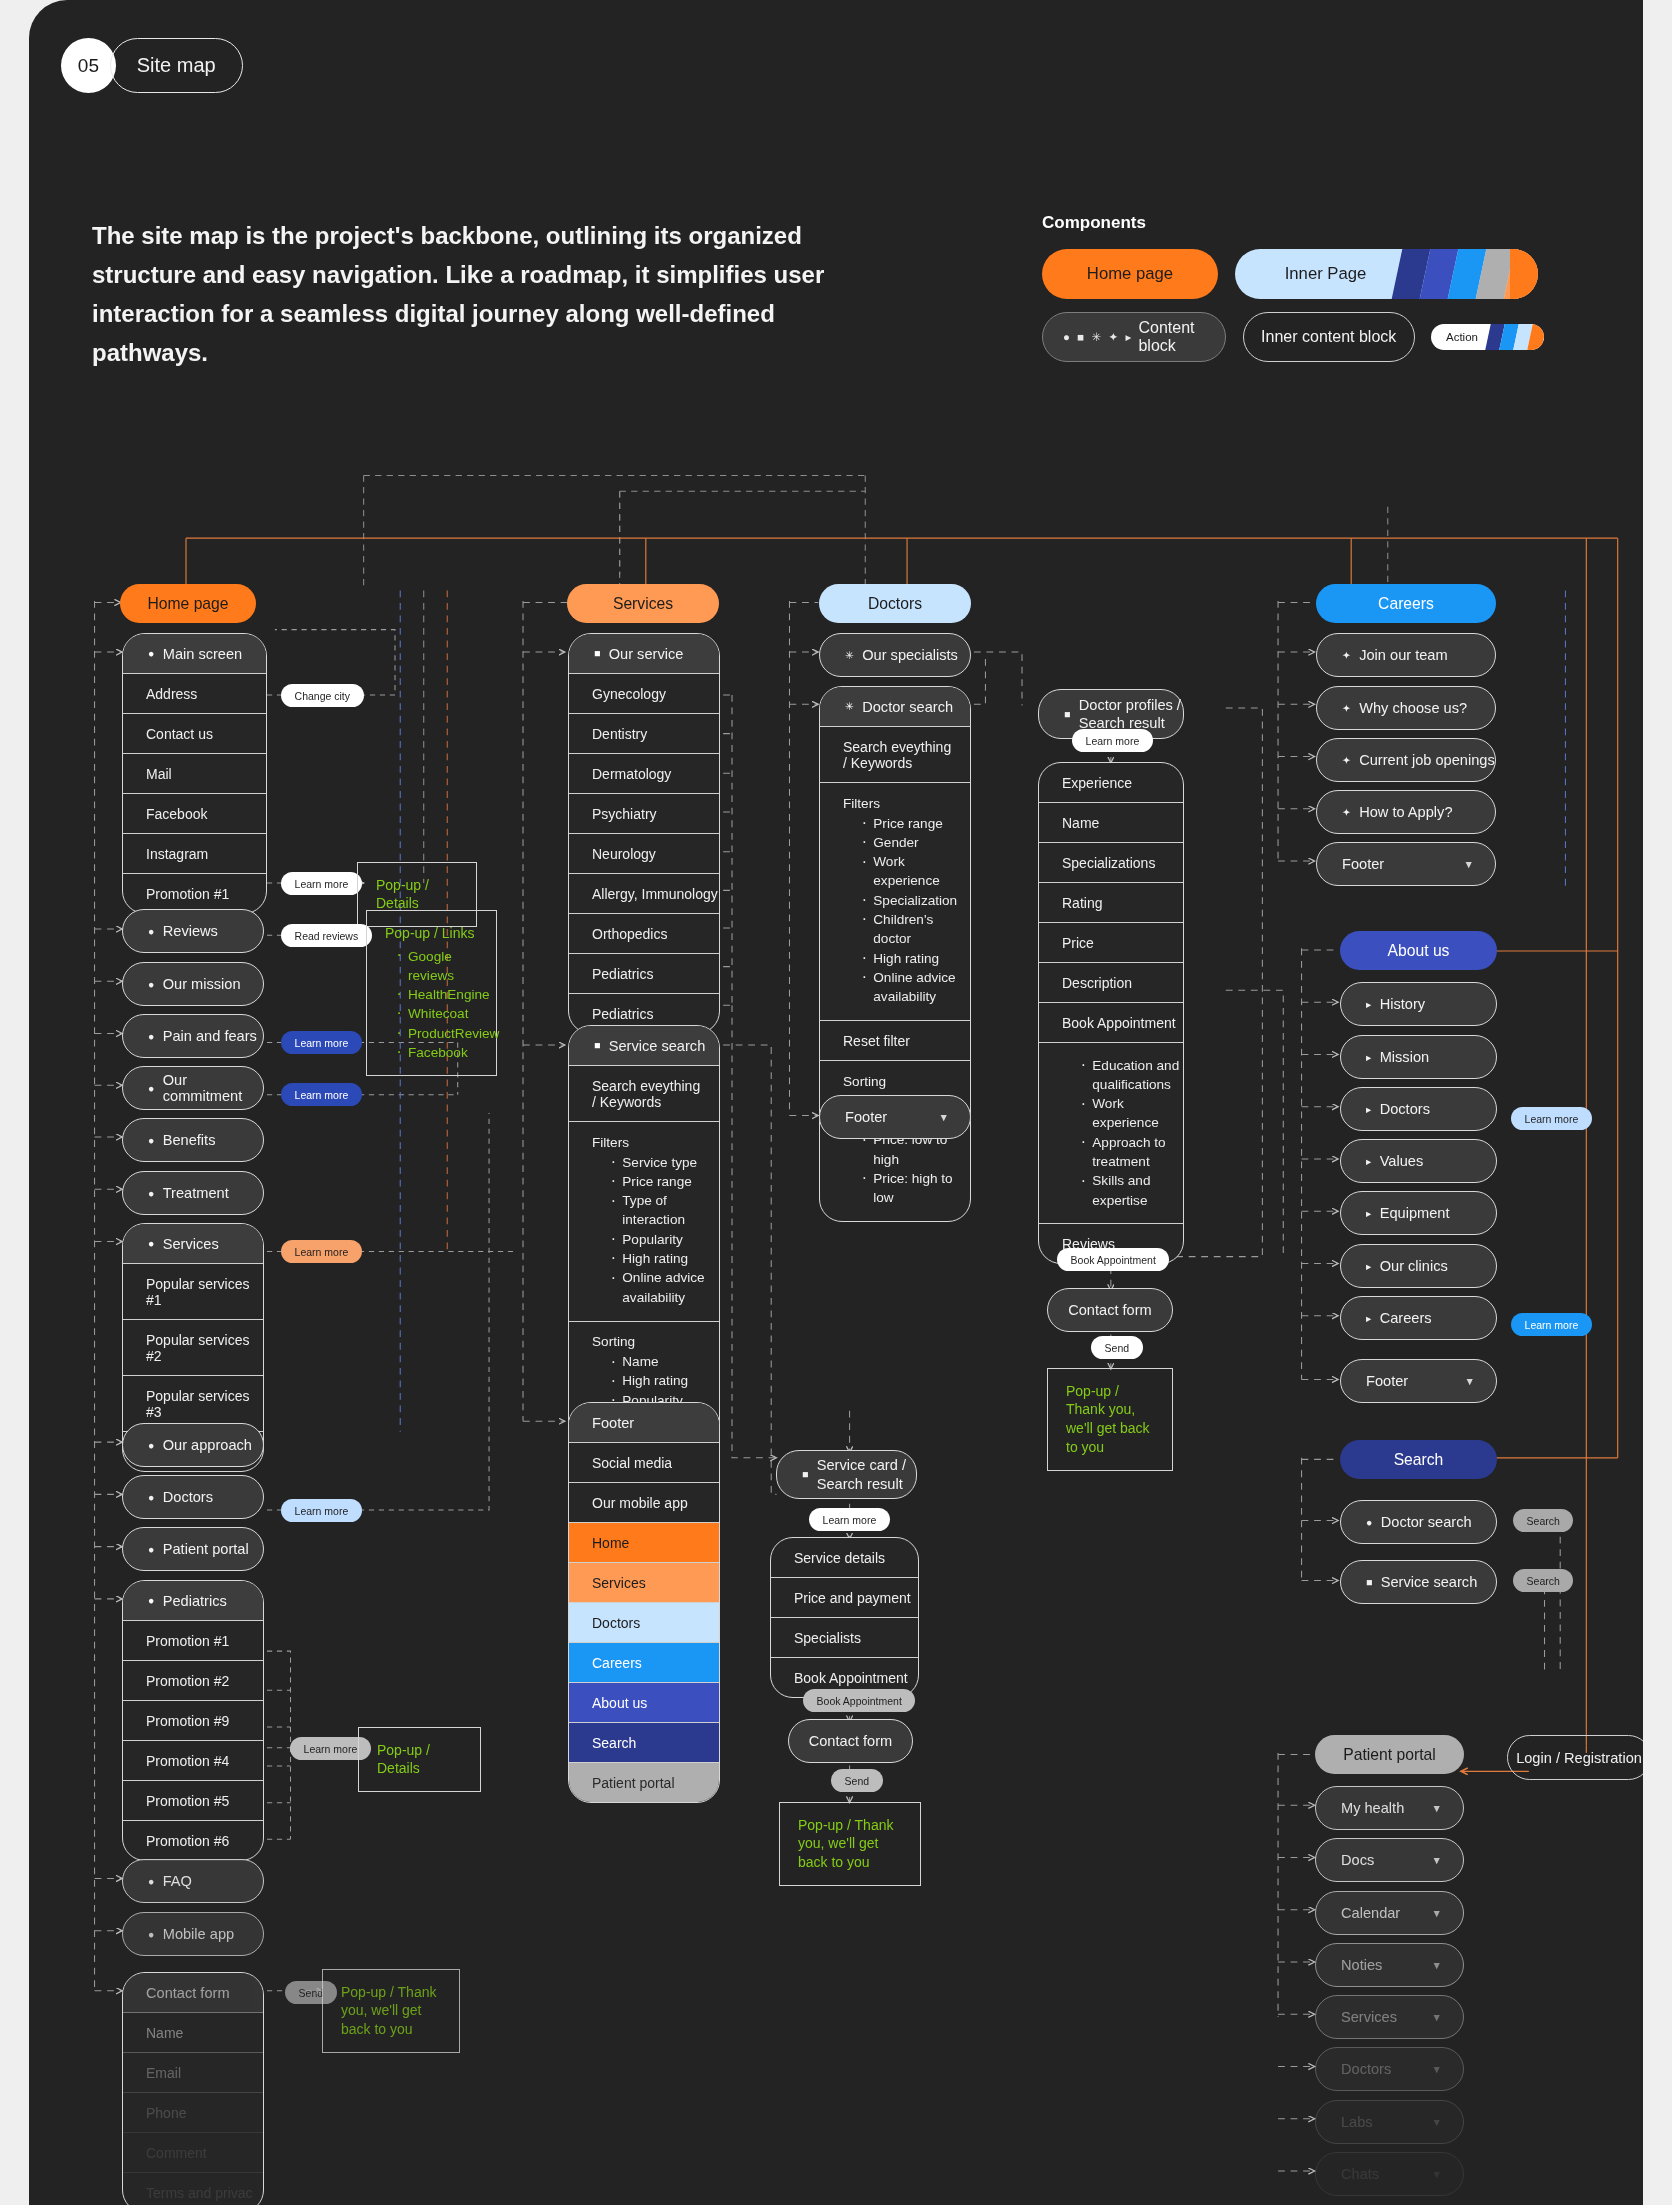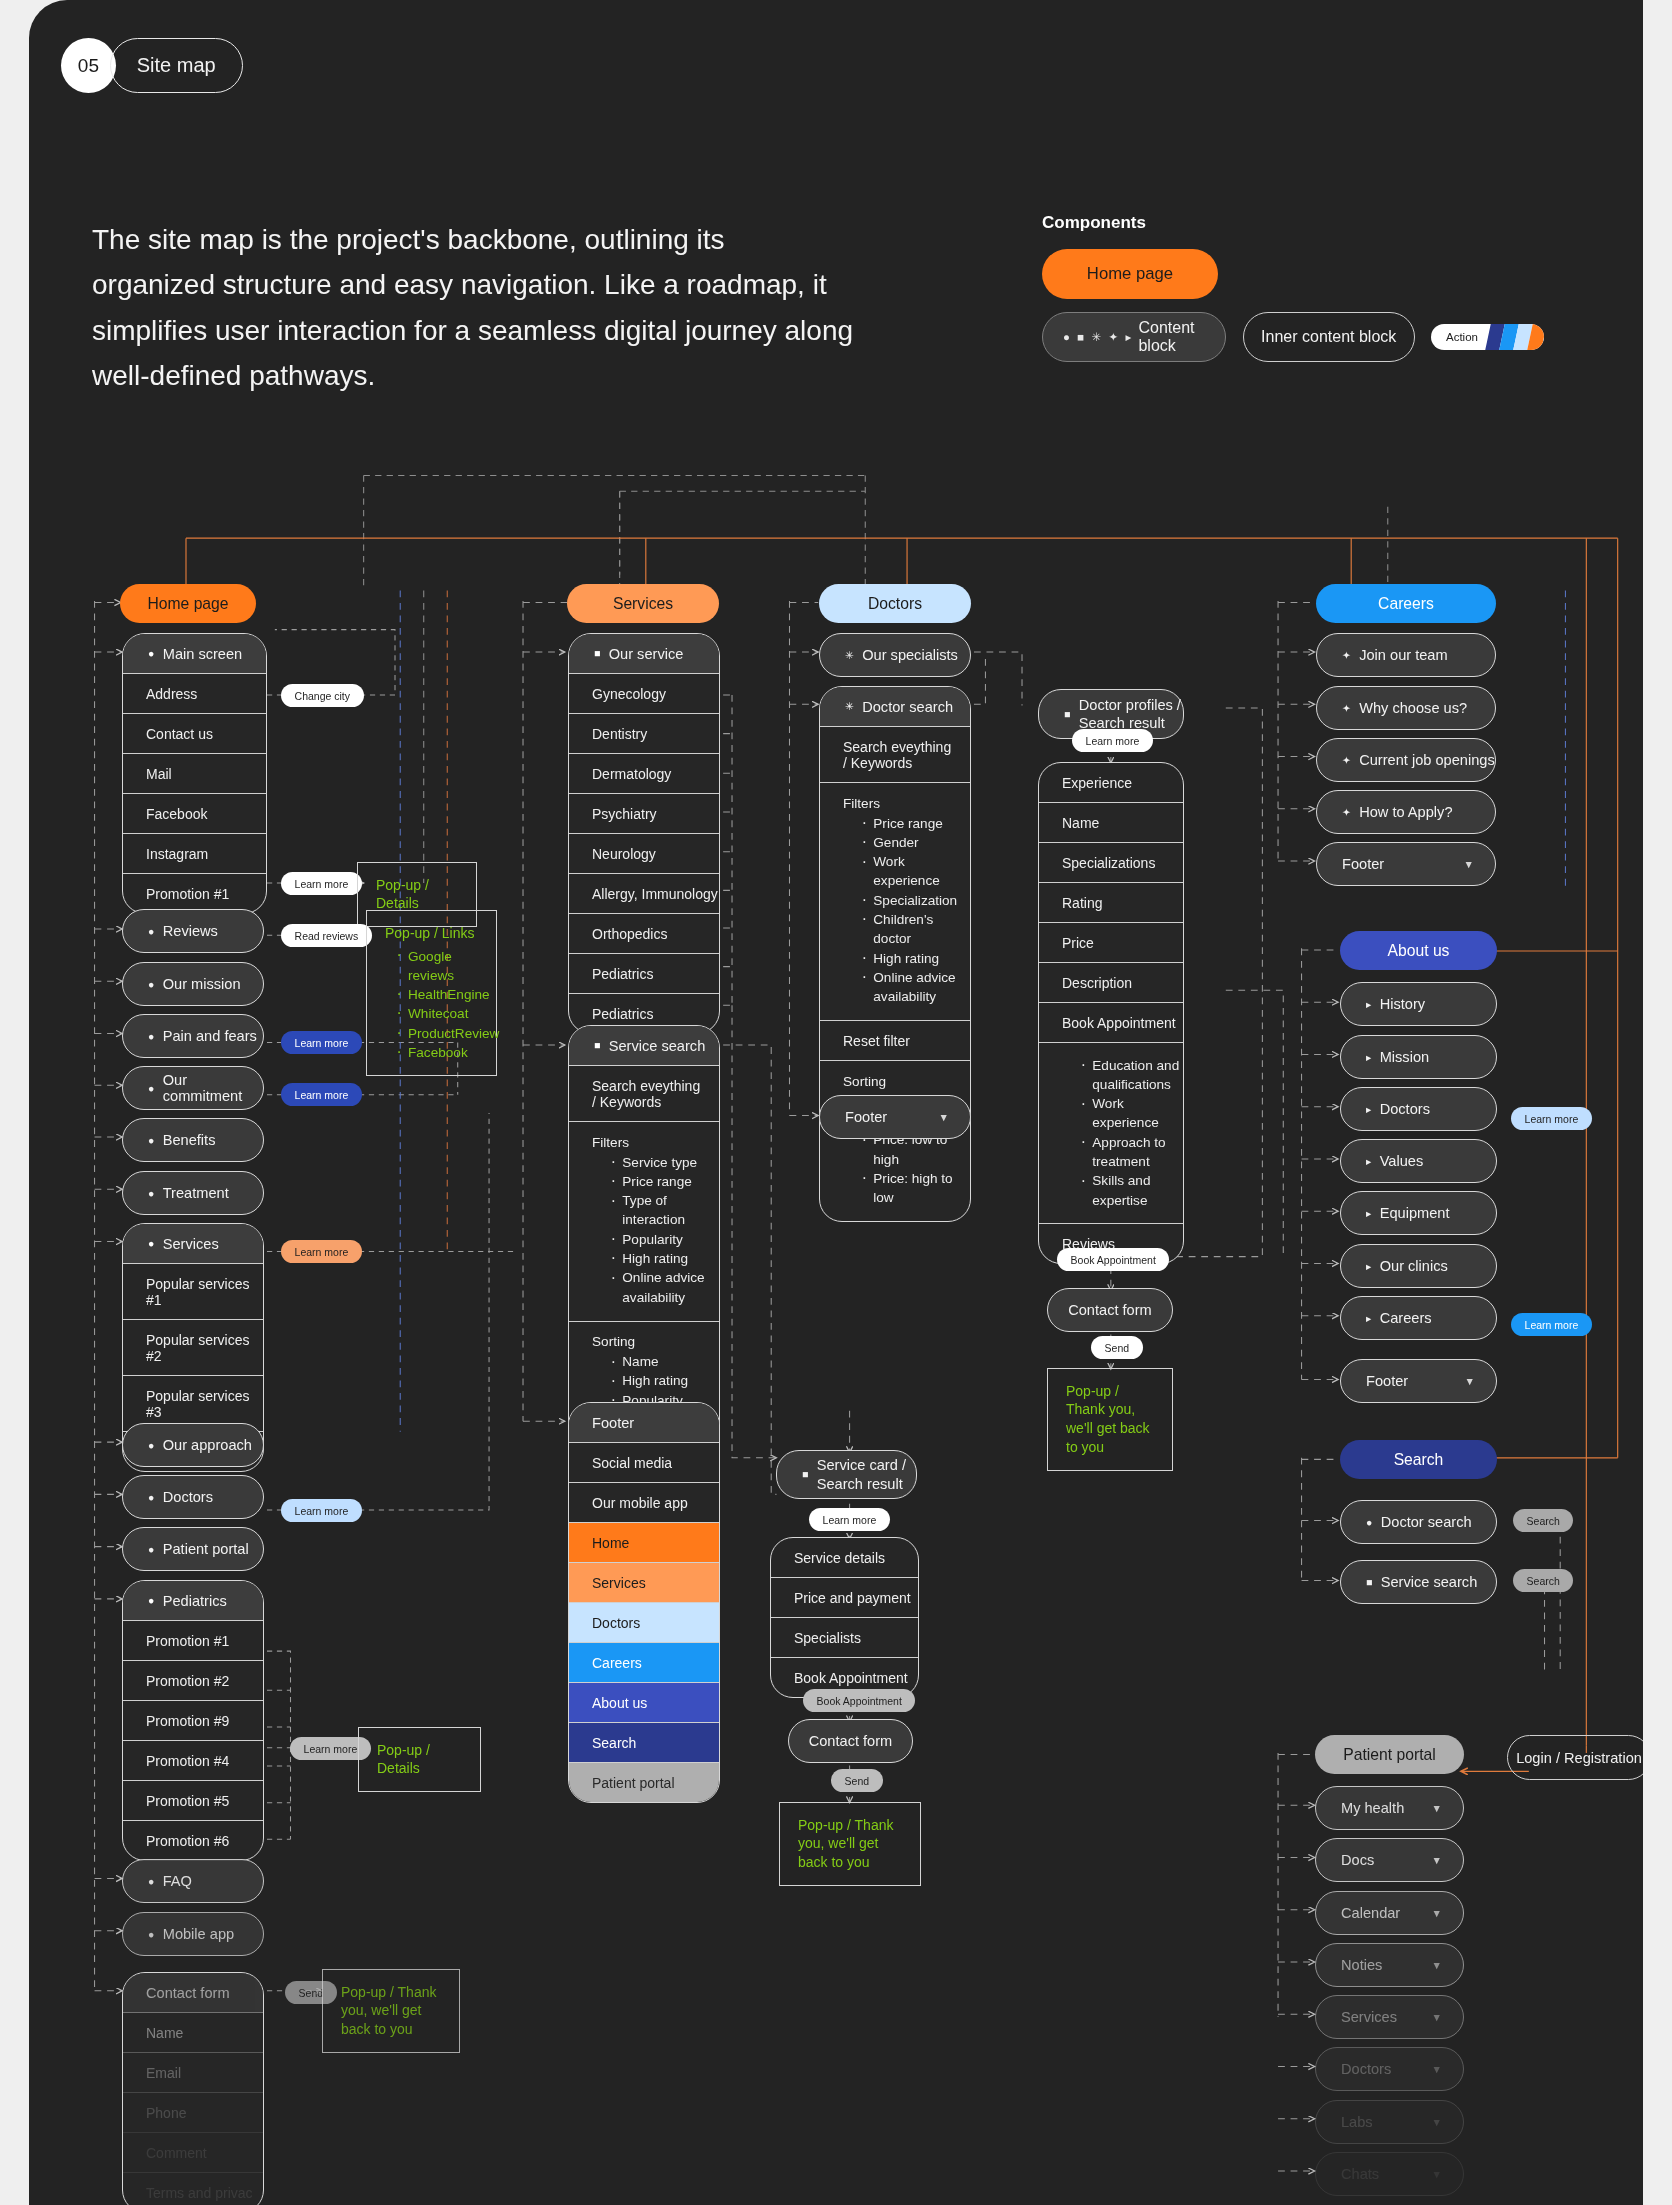--- a/index.html
+++ b/index.html
@@ -29,21 +29,21 @@
     display:flex; align-items:center; color:#f2f2f2; font-size:20px;
   }
   .hdr-tags { position:absolute; right:63px; top:38px; display:flex; gap:7.3px; }
   .tag {
     height:55px; padding:0 29px; border:1px solid #8d8d8d; border-radius:31px;
     display:flex; align-items:center; color:#c9c9c9; font-size:19px; white-space:nowrap;
   }
   
   .intro {
     position:absolute; left:63px; top:217px; width:763px;
-    color:#f4f4f4; font-size:28px; line-height:1.62; font-weight:400;
+    color:#f4f4f4; font-size:24px; line-height:1.62; font-weight:700;
   }
   
   .comp { position:absolute; left:1013px; top:213px; }
   .comp-title { color:#fff; font-size:17px; font-weight:bold; margin-bottom:15.7px; }
   .comp-row1 { display:flex; gap:16.7px; align-items:center; }
   .comp-row2 { display:flex; gap:16.7px; align-items:center; margin-top:13.6px; }
   .chip-home {
     width:176px; height:50px; border-radius:25px; background:#FF7A1A;
     display:flex; align-items:center; justify-content:center;
     color:#1c1c1c; font-size:16.7px;
@@ -173,20 +173,31 @@
     <div class="hdr-num">05</div>
     <div class="hdr-title">Site map</div>
   </div>
 
   <div class="intro">The site map is the project's backbone, outlining its organized structure and easy navigation. Like a roadmap, it simplifies user interaction for a seamless digital journey along well-defined pathways.</div>
 
   <div class="comp">
     <div class="comp-title">Components</div>
     <div class="comp-row1">
       <div class="chip-home">Home page</div>
+      <div class="chip-inner">
+        <span class="lbl">Inner Page</span>
+        <span class="bands">
+          <i style="background:#2B3A8F"></i>
+            <i style="background:#3B4FBF"></i>
+            <i style="background:#1A97F5"></i>
+            <i style="background:#AFAFAF"></i>
+            <i style="background:#FF9A55"></i>
+        </span>
+        <span style="position:absolute;right:0;top:0;bottom:0;width:28px;background:#FF7A1A"></span>
+      </div>
     </div>
     <div class="comp-row2">
       <div class="chip-content">
         <span class="gl">●</span>
         <span class="gl">■</span>
         <span class="gl">✳</span>
         <span class="gl">✦</span>
         <span class="gl">▸</span>
         <span>Content block</span>
       </div>

